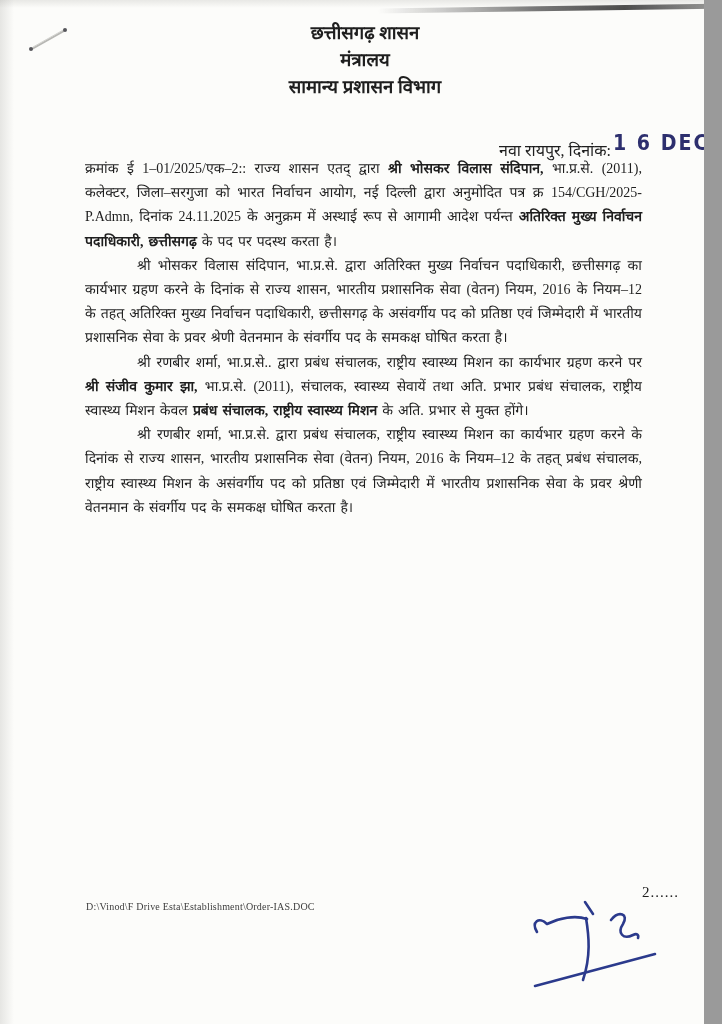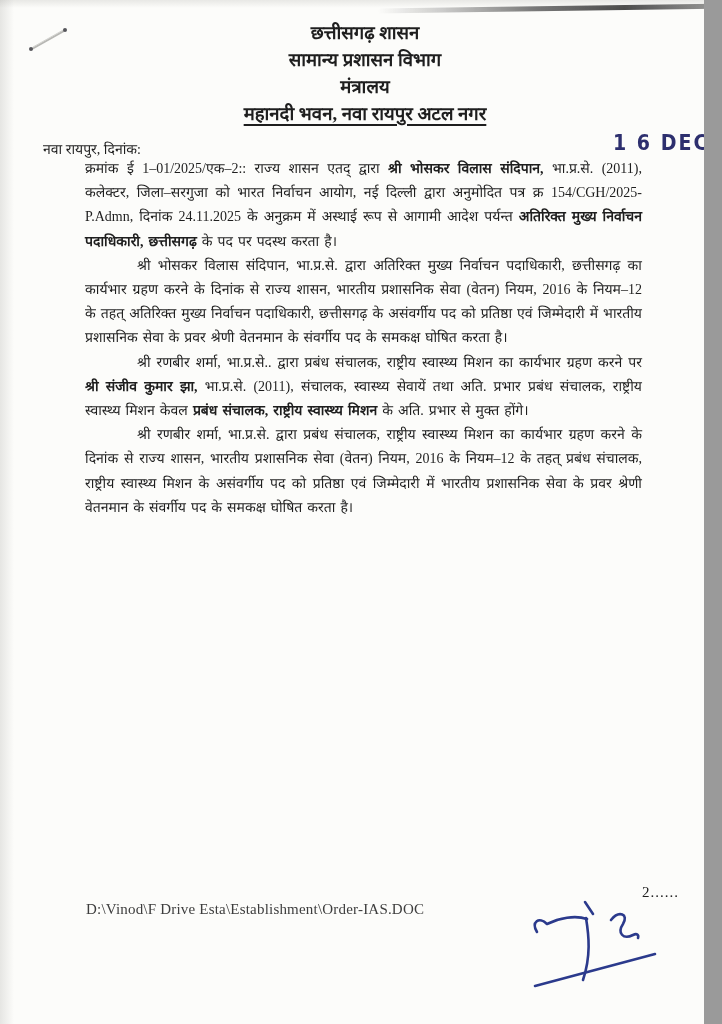--- a/index.html
+++ b/index.html
@@ -32,64 +32,63 @@
     position:absolute;left:85px;top:20px;width:560px;text-align:center;
     line-height:27px;font-size:18.5px;
   }
   .header .h-line{white-space:nowrap;}
   .header .h-bold{font-weight:700;}
   .header .h-underline{
     font-weight:700;text-decoration:underline;text-underline-offset:4px;
     text-decoration-thickness:1.5px;
   }
   .dateline{
-    position:absolute;left:0;top:139px;width:611px;
-    font-size:14px;white-space:nowrap;margin-left:43px;
+    position:absolute;left:0;top:139px;width:611px;text-align:right;
+    font-size:16px;white-space:nowrap;
   }
   .date-stamp{
     position:absolute;left:613px;top:130px;
     font-family:"DejaVu Sans","Liberation Sans",sans-serif;
     font-weight:700;font-size:19px;letter-spacing:2px;white-space:nowrap;
     transform:scaleY(1.12);transform-origin:left top;
   }
   .body-text{
     position:absolute;left:85px;top:157px;width:557px;
     font-size:14px;line-height:24.2px;
   }
   .para{margin:0;text-align:justify;word-spacing:1.5px;}
   .para.indent{text-indent:52px;}
   .pnum{display:inline-block;width:52px;}
   .b{font-weight:700;}
   .page-number{
     position:absolute;left:642px;top:884px;font-size:15px;letter-spacing:1px;
   }
   .file-path{
     position:absolute;left:86px;top:901px;
-    font-size:15px;color:#3d3d3d;letter-spacing:.2px;
+    font-size:10px;color:#3d3d3d;letter-spacing:.2px;
   }
   .signature{position:absolute;left:523px;top:888px;}
 </style>
 </head>
 <body>
 
 <div id="page" style="color: rgb(30, 30, 30);">
 
   <div class="artifact-topright"></div>
   <svg class="pencil-mark" width="60" height="40">
     <line x1="8" y1="27" x2="40" y2="9" stroke="#9a9a96" stroke-width="2" opacity="0.7"></line>
     <line x1="9" y1="25" x2="41" y2="7" stroke="#c9c9c5" stroke-width="1" opacity="0.8"></line>
     <circle cx="7" cy="27" r="2" fill="#55555a"></circle>
     <circle cx="41" cy="8" r="2" fill="#55555a"></circle>
   </svg>
 
   <div class="header">
     <div class="h-line h-bold">छत्तीसगढ़ शासन</div>
+    <div class="h-line h-bold">मंत्रालय</div>
     <div class="h-line h-bold">सामान्य प्रशासन विभाग</div>
-    <div class="h-line h-bold">मंत्रालय</div>
-    <div class="h-line h-underline">महानदी भवन, नवा रायपुर अटल नगर</div>
   </div>
 
   <div class="dateline">
     <span>नवा रायपुर, दिनांक:</span>
   </div>
   <div class="date-stamp" style="color: rgb(45, 47, 110);">1 6 DEC 2025</div>
 
   <div class="body-text">
       <p class="para"><span>क्रमांक ई 1–01/2025/एक–2:: राज्य शासन एतद् द्वारा </span><span class="b">श्री भोसकर विलास संदिपान,</span><span> भा.प्र.से. (2011), कलेक्टर, जिला–सरगुजा को भारत निर्वाचन आयोग, नई दिल्ली द्वारा अनुमोदित पत्र क्र 154/CGH/2025-P.Admn, दिनांक 24.11.2025 के अनुक्रम में अस्थाई रूप से आगामी आदेश पर्यन्त </span><span class="b">अतिरिक्त मुख्य निर्वाचन पदाधिकारी, छत्तीसगढ़</span><span> के पद पर पदस्थ करता है।</span></p>
       <p class="para indent"><span>श्री भोसकर विलास संदिपान, भा.प्र.से. द्वारा अतिरिक्त मुख्य निर्वाचन पदाधिकारी, छत्तीसगढ़ का कार्यभार ग्रहण करने के दिनांक से राज्य शासन, भारतीय प्रशासनिक सेवा (वेतन) नियम, 2016 के नियम–12 के तहत् अतिरिक्त मुख्य निर्वाचन पदाधिकारी, छत्तीसगढ़ के असंवर्गीय पद को प्रतिष्ठा एवं जिम्मेदारी में भारतीय प्रशासनिक सेवा के प्रवर श्रेणी वेतनमान के संवर्गीय पद के समकक्ष घोषित करता है।</span></p>

